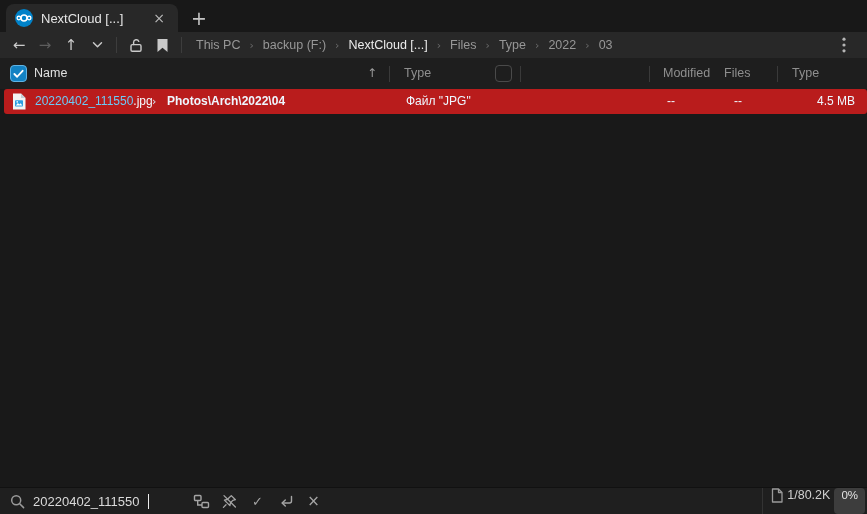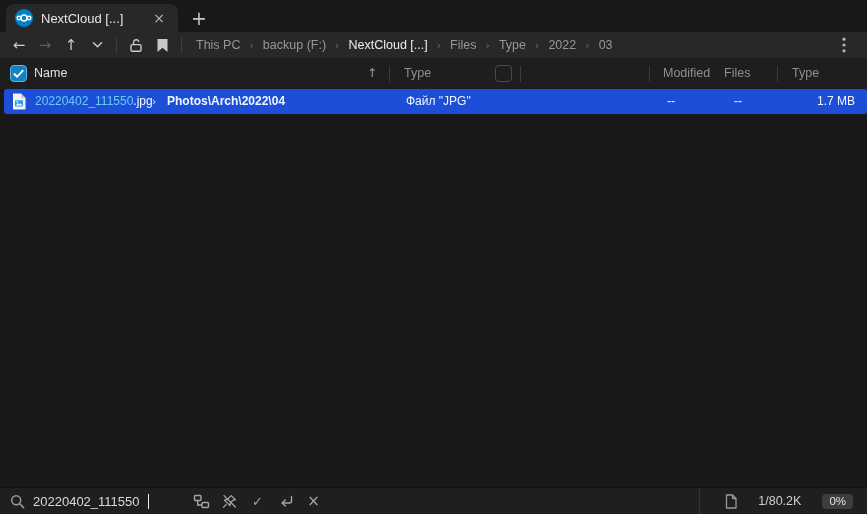--- a/index.html
+++ b/index.html
@@ -54,21 +54,21 @@
     display:flex; align-items:center; justify-content:center;
   }
   .cb.checked { left:10px; background:#1382c3; border:1.5px solid #61b3e3; }
   .cb.unchecked { left:495px; background:transparent; border:1.5px solid #4a4a4a; }
   .hsep { position:absolute; top:8px; width:1px; height:16px; background:#3a3a3a; }
   .sort-arrow { position:absolute; left:367px; top:0; line-height:31px; color:#9d9d9d; font-size:12px; }
 
   
   #filerow {
     position:absolute; top:89px; left:4px; right:0; height:25px;
-    background:#1d4ed8; border-radius:3px; color:#eef7ff; font-size:12px;
+    background:#b91c1c; border-radius:3px; color:#eef7ff; font-size:12px;
   }
   #filerow .cell { position:absolute; top:0; line-height:25px; white-space:nowrap; }
   .f-icon { position:absolute; left:8px; top:4px; }
   .f-name { left:31px; }
   .match { color:#6bcbf7; }
   .ext { color:#f4fbff; }
   .f-chevron { left:148px; color:#d8ecfa; font-size:11px; }
   .f-path { left:163px;font-weight:bold; }
   .f-type { left:402px; }
   .f-date { left:531px; }
@@ -86,21 +86,21 @@
   }
   #searchbox { position:absolute; left:10px; top:0; height:26px; display:flex; align-items:center; gap:8px; }
   .search-text { font-size:13px; color:#dadada; }
   .caret { width:1px; height:15px; background:#ededed; }
   #searchtools { position:absolute; left:192px; top:0; height:26px; display:flex; align-items:center; gap:9px; }
   .tool-btn {
     width:19px; height:19px; display:flex; align-items:center; justify-content:center;
     color:#a5a5a5; font-size:13px;
   }
   .tool-btn.x { font-size:15px; }
-  #statusgroup { position:absolute; right:14px; top:0; height:26px; display:flex; align-items:center; gap:21px; }
+  #statusgroup { position:absolute; right:2px; top:0; height:26px; display:flex; gap:4px; }
   .status-sep { width:1px; height:26px; background:#333; margin-right:4px; }
   .count-text { font-size:12.5px; color:#cfcfcf; }
   .pct-badge {
     background:#3d3d3d; border-radius:4px; padding:1px 7px 2px;
     font-size:11.5px; color:#e2e2e2;
   }
   svg { display:block; }
 </style>
 </head>
 <body>
@@ -205,21 +205,21 @@
       <path d="M3.8 12.4 l2.1 -2.5 1.5 1.6 1.2 -1.3 1.8 2.2 Z" fill="#fff"></path>
       <circle cx="5.2" cy="8.9" r="0.8" fill="#fff"></circle>
     </svg>
   </span>
   <span class="cell f-name"><span class="match">20220402_111550</span><span class="ext">.jpg</span></span>
   <span class="cell f-chevron uni">›</span>
   <span class="cell f-path">Photos\Arch\2022\04</span>
   <span class="cell f-type">Файл "JPG"</span>
   <span class="cell f-folders">--</span>
   <span class="cell f-files">--</span>
-  <span class="cell f-size">1.7 MB</span>
+  <span class="cell f-size">4.5 MB</span>
 </div>
 
 <div id="mainarea"></div>
 
 <div id="bottombar">
   <div id="searchbox">
     <span>
       <svg width="15" height="15" viewBox="0 0 15 15">
         <circle cx="6.2" cy="6.2" r="4.5" fill="none" stroke="#9a9a9a" stroke-width="1.5"></circle>
         <line x1="9.7" y1="9.7" x2="13.6" y2="13.6" stroke="#9a9a9a" stroke-width="1.5" stroke-linecap="round"></line>

